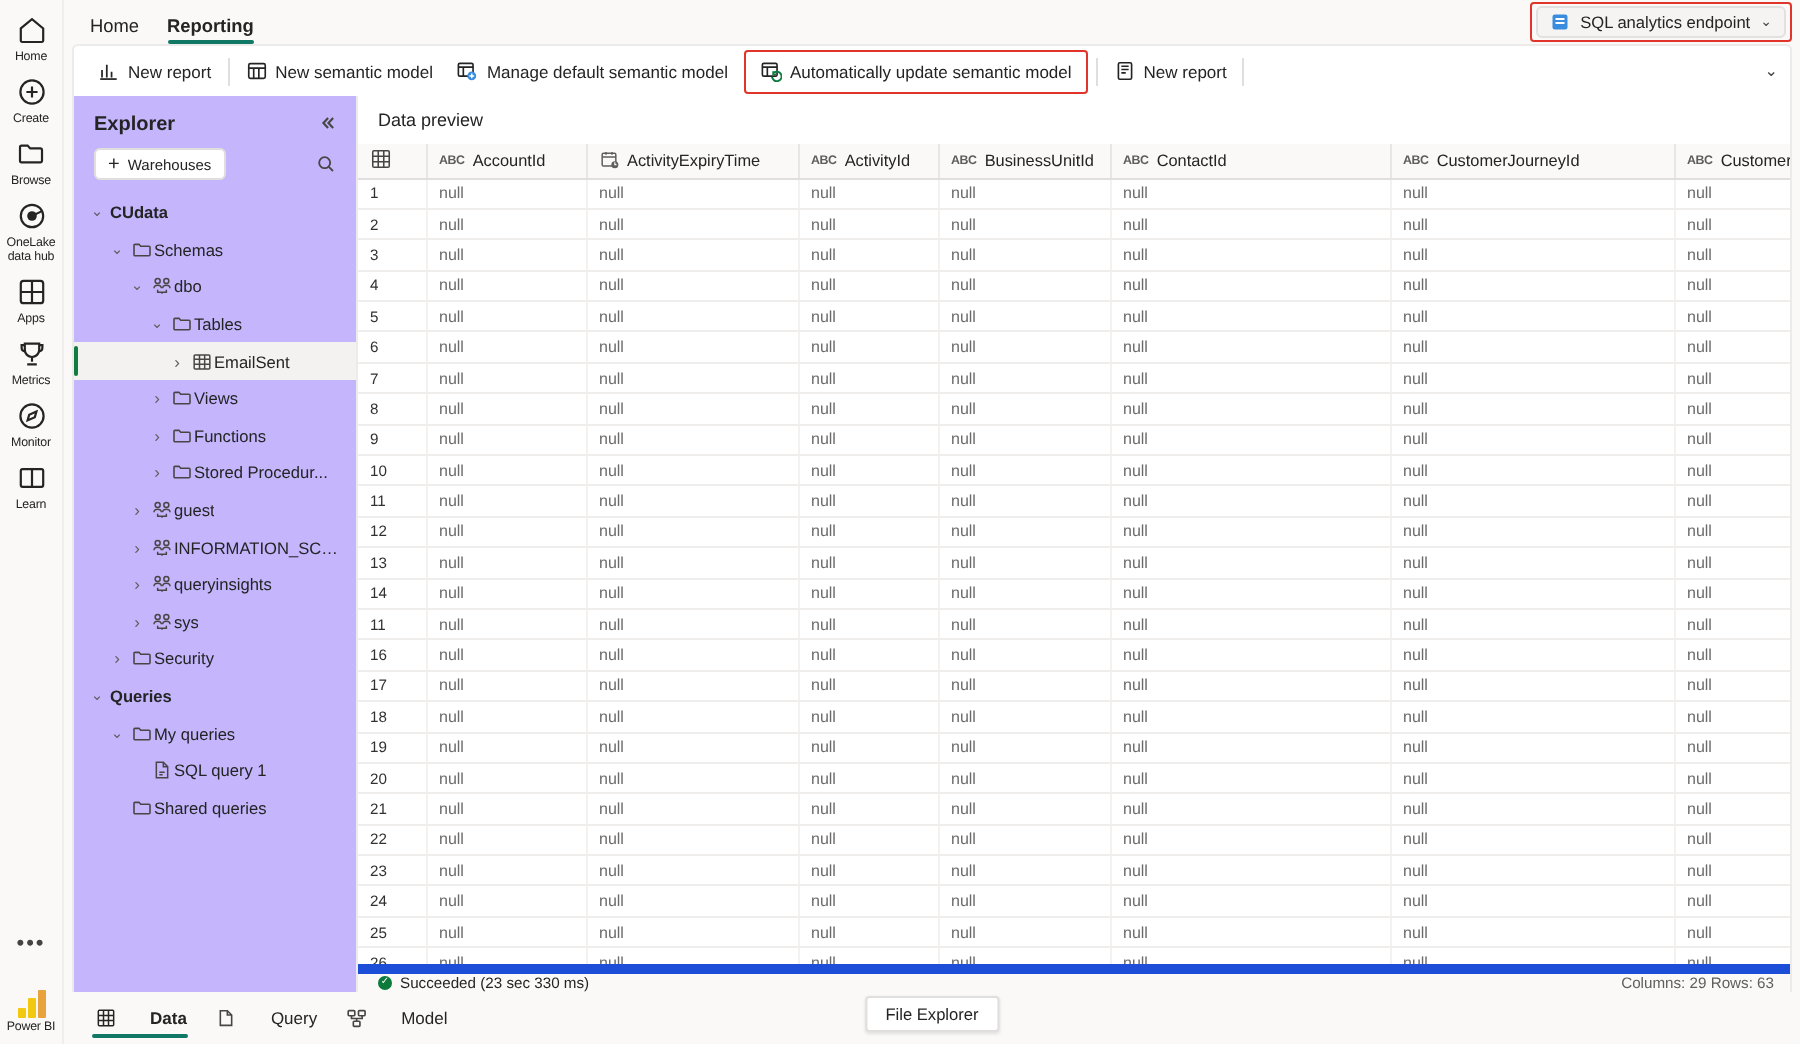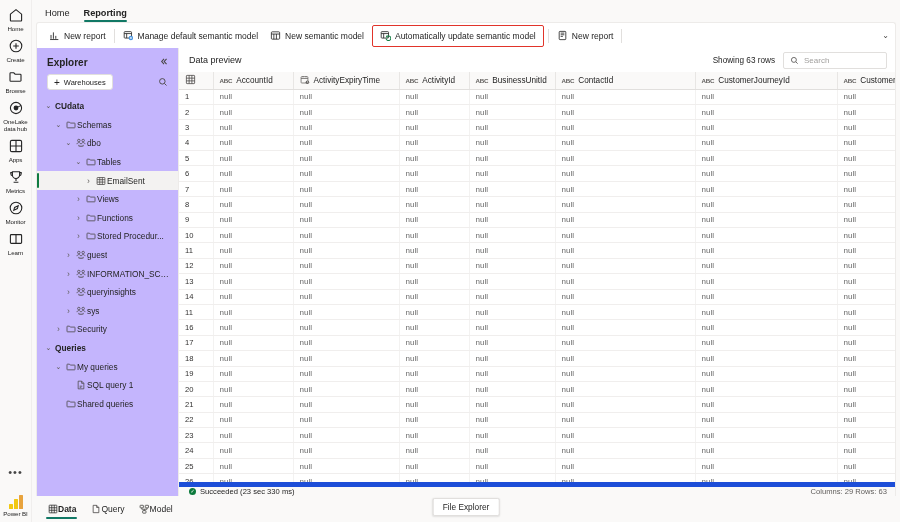--- a/index.html
+++ b/index.html
@@ -185,21 +185,21 @@
     color: #fff; font-size: 5px; line-height: 7px; flex: 0 0 7px;
   }
   .status-right { margin-left: auto; color: #605e5c; }
 
   
   .footer {
     height: 26px; flex: 0 0 26px; background: #faf9f8; display: flex;
     align-items: center; padding-left: 8px; position: relative;
   }
   .ftab {
-    display: flex; align-items: center; gap: 0; height: 24px;
+    display: flex; align-items: center; gap: 17px; height: 24px;
     padding: 0 7px; font-size: 8.5px; color: #242424; cursor: pointer; position: relative;
   }
   .ftab.active { font-weight: bold; }
   .ftab.active::after {
     content: ''; position: absolute; left: 6px; right: 6px; bottom: 2px;
     height: 1.6px; background: #117865; border-radius: 1px;
   }
   .fico { width: 11px; height: 11px; display: flex; align-items: center; justify-content: center; }
   .fileexp {
     position: absolute; left: 50%; transform: translateX(-50%); top: 2px;
@@ -311,56 +311,69 @@
       </div>
     </div>
   </div>
 
   <div class="main">
 
     <div class="hdr">
       <div class="hdr-tab">Home</div>
       <div class="hdr-tab active">Reporting</div>
 
+      <div class="endpoint-wrap">
+        <div class="endpoint-btn">
+          <span class="endpoint-ico">
+            <svg width="10" height="10" viewBox="0 0 12 12">
+              <rect x="1.5" y="1.5" width="9" height="9" rx="1.4" fill="#3a8dde"></rect>
+              <rect x="3.3" y="3.6" width="5.4" height="1.2" fill="#fff"></rect>
+              <rect x="3.3" y="6" width="5.4" height="1.2" fill="#fff"></rect>
+            </svg>
+          </span>
+          <span>SQL analytics endpoint</span>
+          <span class="chev">⌄</span>
+        </div>
+      </div>
     </div>
 
     <div class="tbar">
 
       <div class="tb-btn">
         <span class="tb-ico">
           <svg width="11" height="11" viewBox="0 0 12 12" fill="none" stroke="#242424" stroke-width="0.95">
             <path d="M2.2 9.6V5.4M4.8 9.6V2.6M7.4 9.6V6.4"></path>
               <path d="M1.2 10.4h9"></path>
           </svg>
         </span>
         <span>New report</span>
       </div>
 
       <div class="tb-sep"></div>
+
+      <div class="tb-btn">
+        <span class="tb-ico">
+          <svg width="11" height="11" viewBox="0 0 12 12" fill="none" stroke="#242424" stroke-width="0.9">
+            <rect x="1.5" y="2" width="9" height="8" rx="0.9"></rect>
+            <path d="M1.5 4.4h9M4.2 4.4V10M7 4.4V10"></path>
+          </svg>
+        </span>
+        <span>New semantic model</span>
+      </div>
 
       <div class="tb-btn">
         <span class="tb-ico">
           <svg width="11" height="11" viewBox="0 0 12 12" fill="none" stroke="#242424" stroke-width="0.9">
             <rect x="1.3" y="1.8" width="8" height="7" rx="0.8"></rect>
             <path d="M1.3 3.9h8M4 3.9v4.9"></path>
             <circle cx="8.6" cy="8.7" r="2.4" fill="#3a8dde" stroke="none"></circle>
             <path d="M8.6 7.4v2.6M7.3 8.7h2.6" stroke="#fff" stroke-width="0.8"></path>
           </svg>
         </span>
         <span>Manage default semantic model</span>
-      </div>
-
-      <div class="tb-btn">
-        <span class="tb-ico">
-          <svg width="11" height="11" viewBox="0 0 12 12" fill="none" stroke="#242424" stroke-width="0.9">
-            <rect x="1.5" y="2" width="9" height="8" rx="0.9"></rect>
-            <path d="M1.5 4.4h9M4.2 4.4V10M7 4.4V10"></path>
-          </svg>
-        </span>
-        <span>New semantic model</span>
       </div>
 
       <div class="tb-hl">
         <div class="tb-btn">
           <span class="tb-ico">
             <svg width="11" height="11" viewBox="0 0 12 12" fill="none" stroke="#242424" stroke-width="0.9">
               <rect x="1.3" y="1.8" width="8" height="7" rx="0.8"></rect>
               <path d="M1.3 3.9h8M4 3.9v4.9"></path>
               <path d="M6.6 9.2a2.6 2.6 0 1 0 .9-2.2" stroke="#107c41" stroke-width="1.1"></path>
               <path d="M7.2 6.2v1.6h1.6" stroke="#107c41" stroke-width="1"></path>
@@ -575,32 +588,20 @@
                 </svg>
               </span>
               <span class="tlbl">Shared queries</span>
             </div>
           </div>
       </div>
 
       <div class="datapanel">
         <div class="dp-hdr">
           <span class="dp-title">Data preview</span>
-          <div class="dp-right">
-            <span class="dp-showing">Showing 63 rows</span>
-            <div class="dp-search">
-              <span>
-                <svg width="9" height="9" viewBox="0 0 12 12" fill="none" stroke="#605e5c" stroke-width="1.2">
-                  <circle cx="5.2" cy="5.2" r="3.3"></circle>
-                    <path d="M7.7 7.7 10.2 10.2"></path>
-                </svg>
-              </span>
-              <input type="text" placeholder="Search" style="">
-            </div>
-          </div>
         </div>
 
         <div class="grid-wrap">
           <table class="grid">
             <thead>
               <tr id="hdr-row">
                 <th class="corner">
                   <svg width="11" height="11" viewBox="0 0 12 12" fill="none" stroke="#484644" stroke-width="0.85">
                     <rect x="1.5" y="1.5" width="9" height="9" rx="0.7"></rect>
                     <path d="M1.5 4.5h9M1.5 7.5h9M4.5 1.5v9M7.5 1.5v9"></path>

